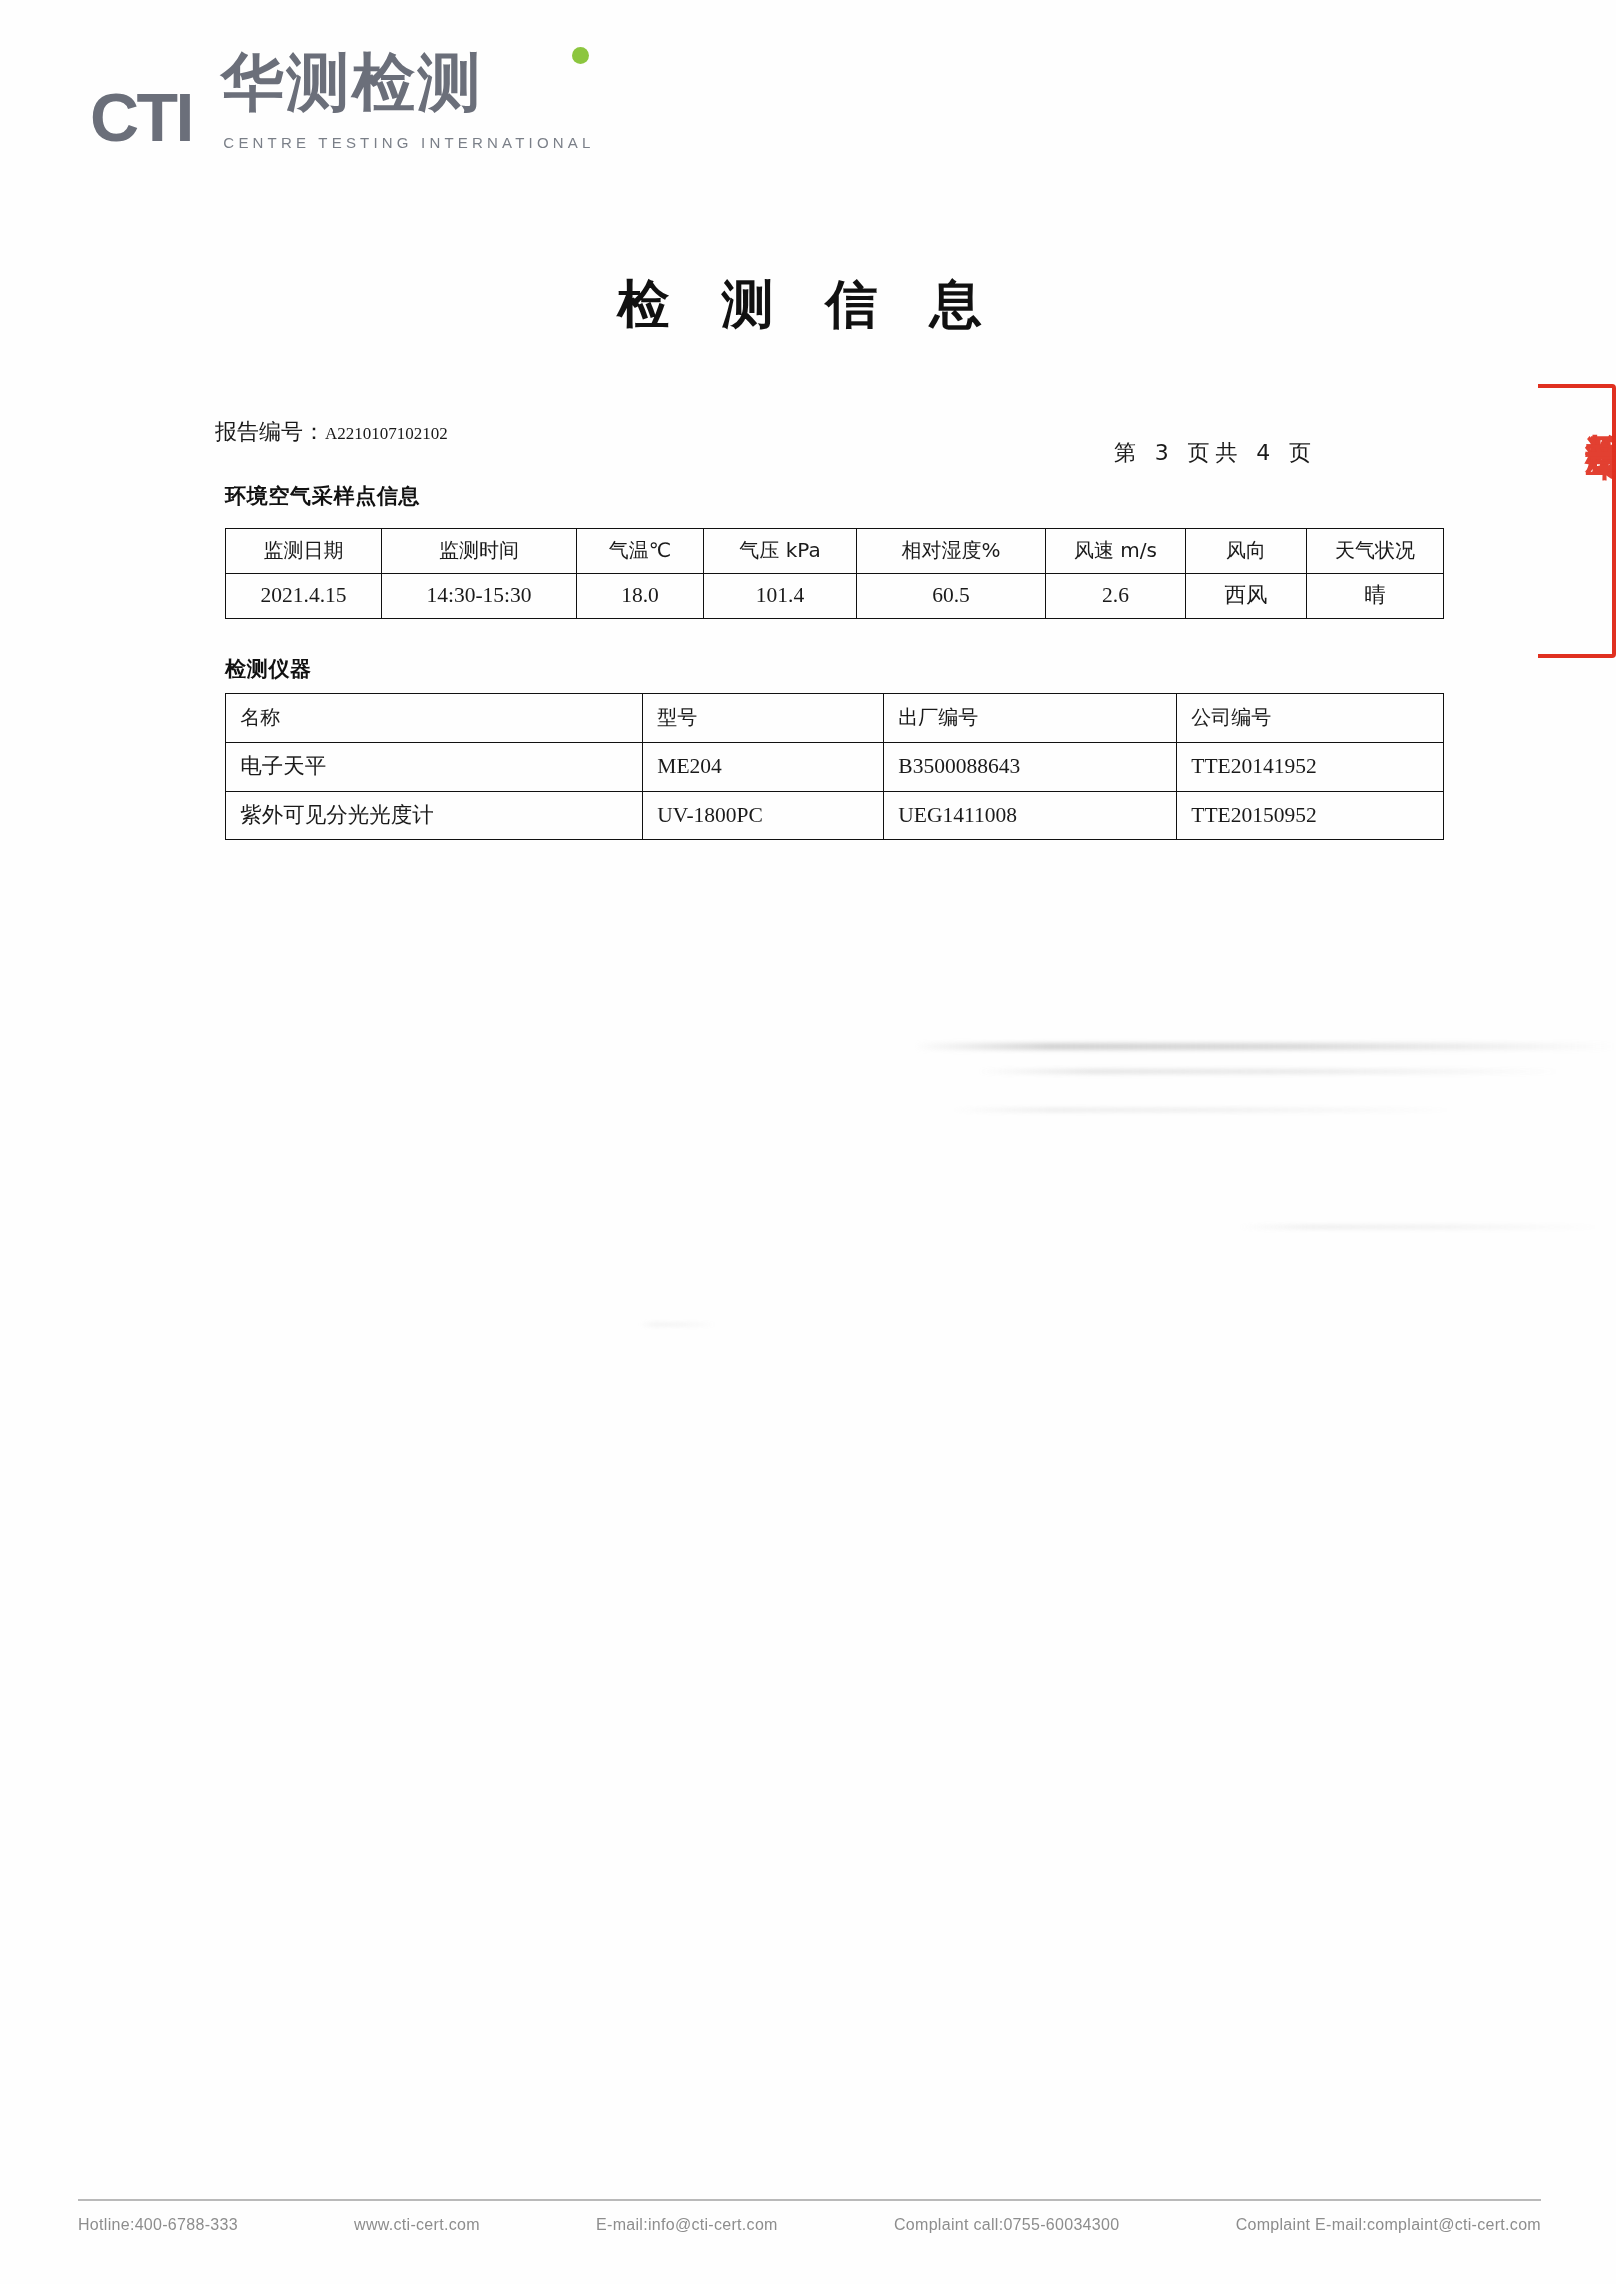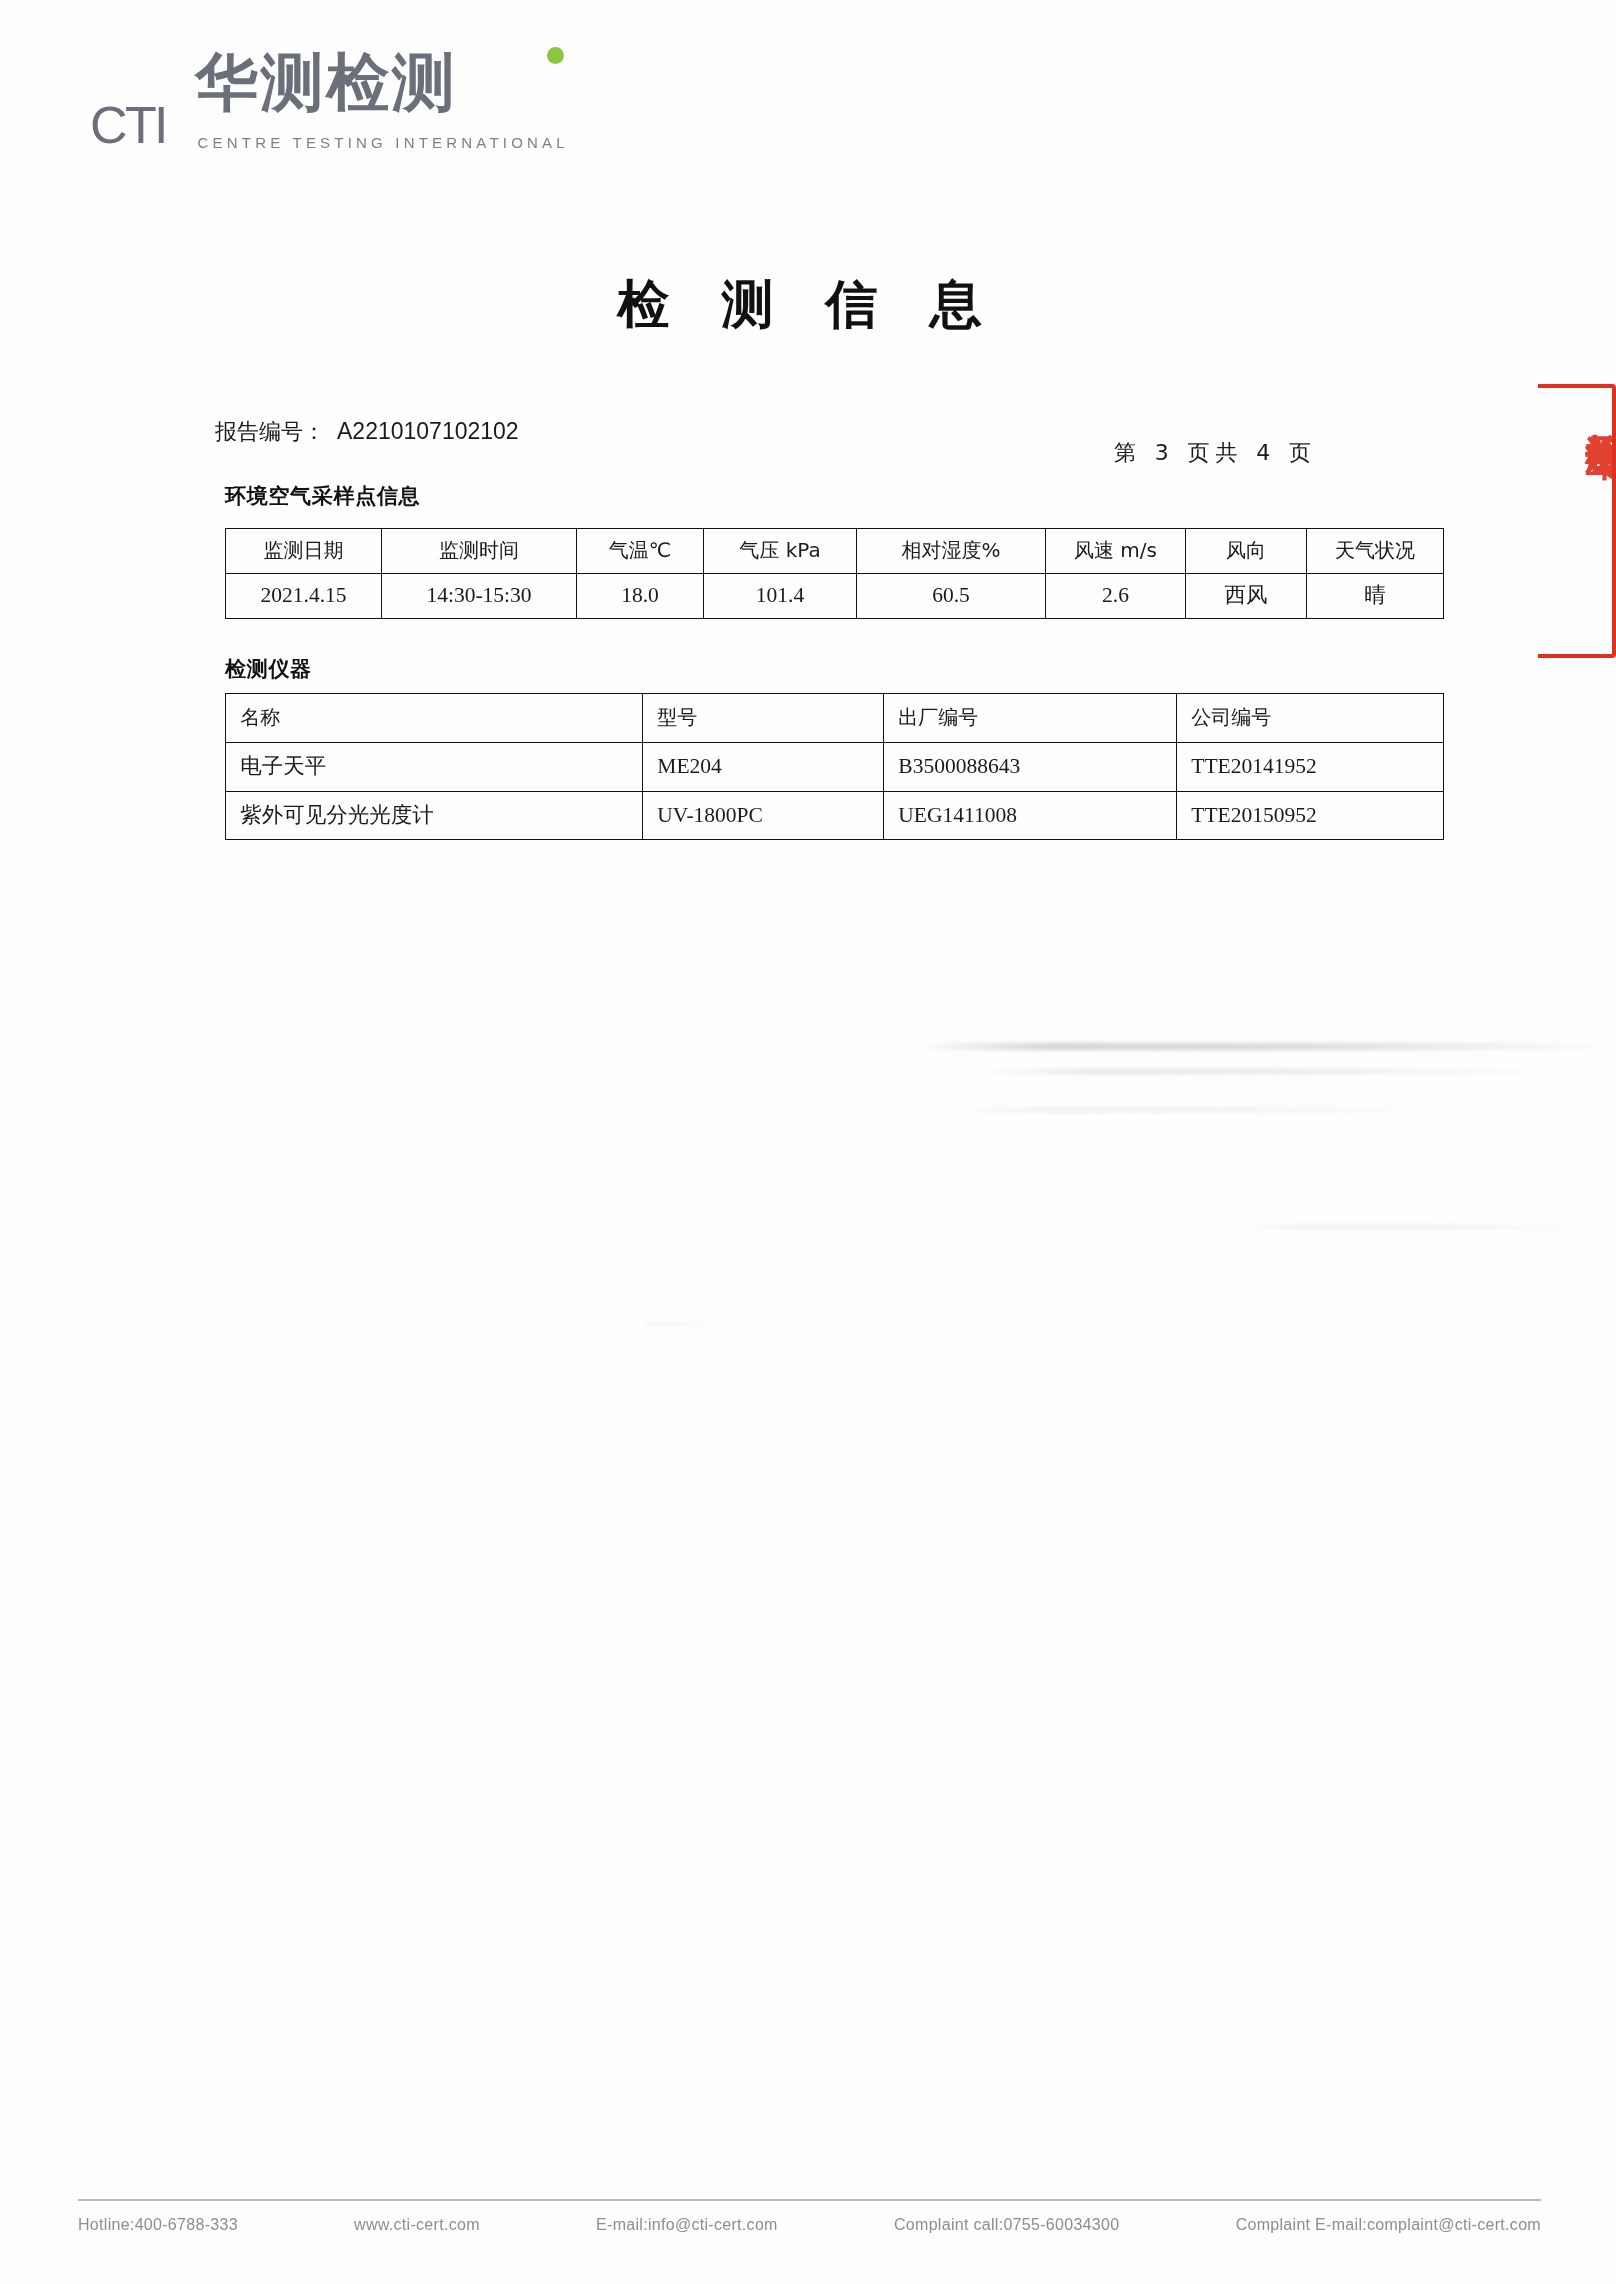--- a/index.html
+++ b/index.html
@@ -26,22 +26,22 @@
   .logo-block {
     position: absolute;
     left: 90px;
     top: 51px;
     display: flex;
     align-items: flex-end;
   }
   .logo-cti {
     position: relative;
     font-family: "Liberation Sans", sans-serif;
-    font-weight: normal;
-    font-size: 52px;
+    font-weight: bold;
+    font-size: 68px;
     letter-spacing: -2.6px;
     color: #6b6f7a;
     line-height: 1;
   }
   .logo-dot {
     position: absolute;
     width: 17px;
     height: 17px;
     border-radius: 50%;
     background: #8cc63f;
@@ -92,23 +92,23 @@
     top: 417px;
     font-size: 23.5px;
     font-family: "DejaVu Serif", serif;
     white-space: nowrap;
   }
   .report-no .label {
     font-family: "DejaVu Sans", sans-serif;
     font-size: 22px;
   }
   .report-no .value {
-    font-family: Liberation Sans, sans-serif;
-    font-size: 23px;
-    margin-left: 12px;
+    font-family: Liberation Serif, serif;
+    font-size: 17px;
+    margin-left: 0;
   }
   .page-no {
     position: absolute;
     left: 1114px;
     top: 438px;
     font-family: "DejaVu Sans", sans-serif;
     font-size: 22px;
     letter-spacing: 5.9px;
     white-space: nowrap;
   }

